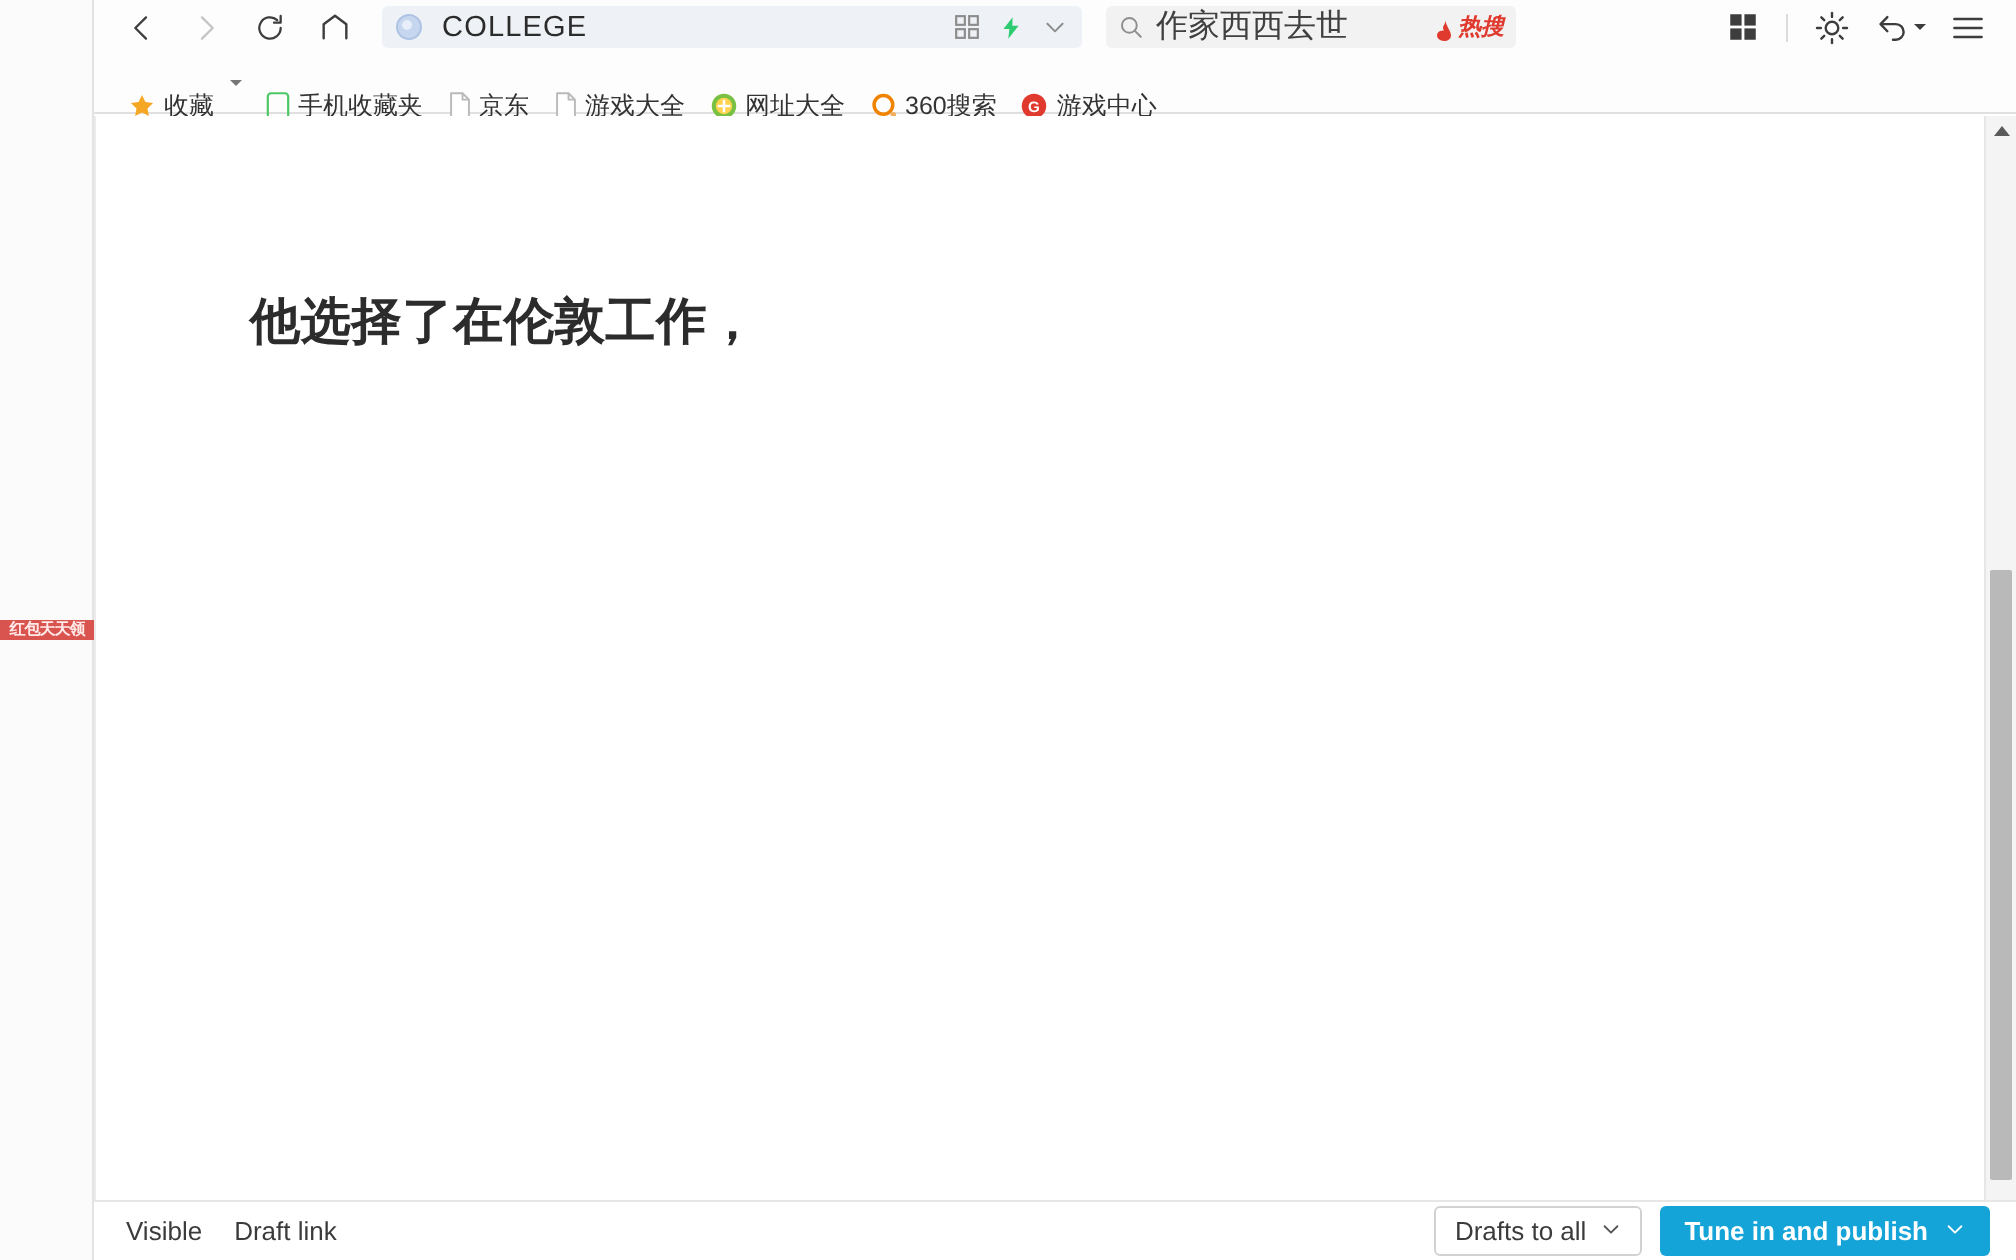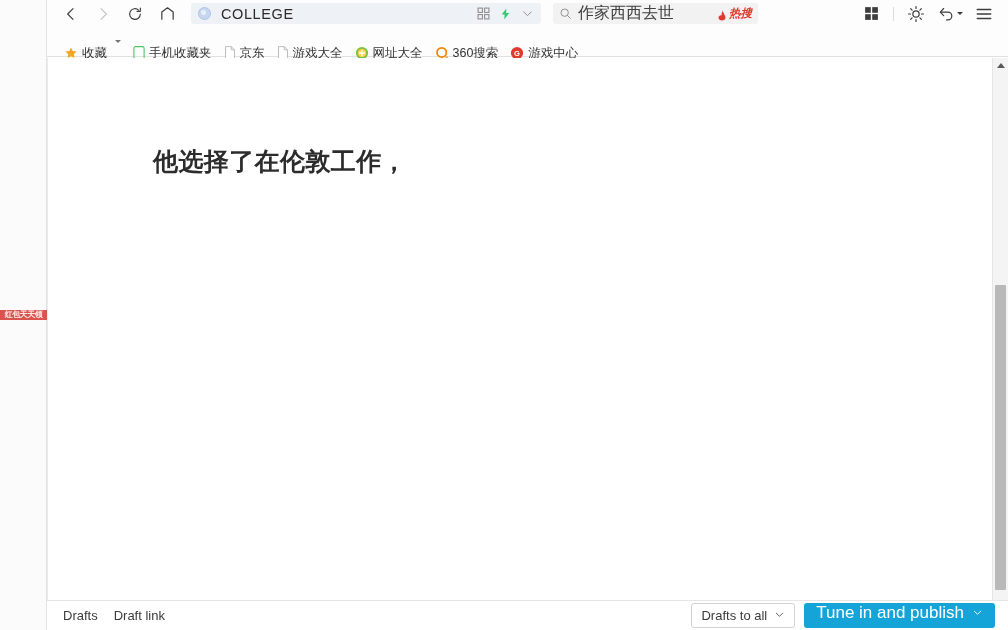--- a/index.html
+++ b/index.html
@@ -124,21 +124,21 @@
 
   
   .page{
     position:absolute;left:47px;top:58px;right:0;bottom:0;
     background:#ffffff;overflow:hidden;
   }
   .page-inner{
     position:absolute;left:0;top:0;right:16px;bottom:0;
     background:#ffffff;border-left:1px solid #eceaea;box-sizing:border-box;
   }
-  .article{padding:86px 0 0 105px;}
+  .article{padding:86px 0 0 77px;}
   .para{
     font-size:25px;font-weight:bold;color:#2c2c2c;
     line-height:1.38;margin:0 0 43px 0;letter-spacing:.4px;
   }
 
   
   .scrollbar{
     position:absolute;right:0;top:0;width:16px;height:100%;
     background:#f4f4f4;border-left:1px solid #e6e6e6;box-sizing:border-box;
   }
@@ -165,23 +165,23 @@
   }
   .bb-link{font-size:13px;color:#3b3b3b;cursor:pointer;white-space:nowrap;}
   .bb-right{margin-left:auto;display:flex;align-items:center;gap:9px;}
   .bb-select{
     display:flex;align-items:center;gap:7px;
     border:1px solid #d2d2d2;border-radius:3px;background:#fff;
     height:25px;padding:0 9px;box-sizing:border-box;cursor:pointer;
     font-size:13px;color:#3b3b3b;white-space:nowrap;
   }
   .bb-publish{
-    display:flex;gap:8px;
+    display:flex;align-items:center;gap:8px;
     background:#14a4d8;border-radius:3px;height:25px;padding:0 12px;
-    box-sizing:border-box;cursor:pointer;color:#fff;font-size:17px;white-space:nowrap;
+    box-sizing:border-box;cursor:pointer;color:#fff;font-size:13px;white-space:nowrap;font-weight:bold;
   }
   .chev{display:inline-block;}
 </style>
 </head>
 <body>
 
 <div class="app">
 
   <div class="sidebar">
     <div class="sb-badge">
@@ -403,21 +403,21 @@
         <div class="tri-up"></div>
       </div>
       <div class="sb-track">
         <div class="sb-thumb"></div>
       </div>
     </div>
 
   </div>
 
   <div class="bottombar">
-    <span class="bb-link">Drafts</span>
+    <span class="bb-link">Visible</span>
     <span class="bb-link">Draft link</span>
 
     <div class="bb-right">
       <div class="bb-select">
         <span>Drafts to all</span>
         <span class="chev">
           <svg width="11" height="11" viewBox="0 0 24 24">
             <path d="M5 9l7 7 7-7" fill="none" stroke="#555" stroke-width="2" stroke-linecap="round" stroke-linejoin="round"></path>
           </svg>
         </span>

